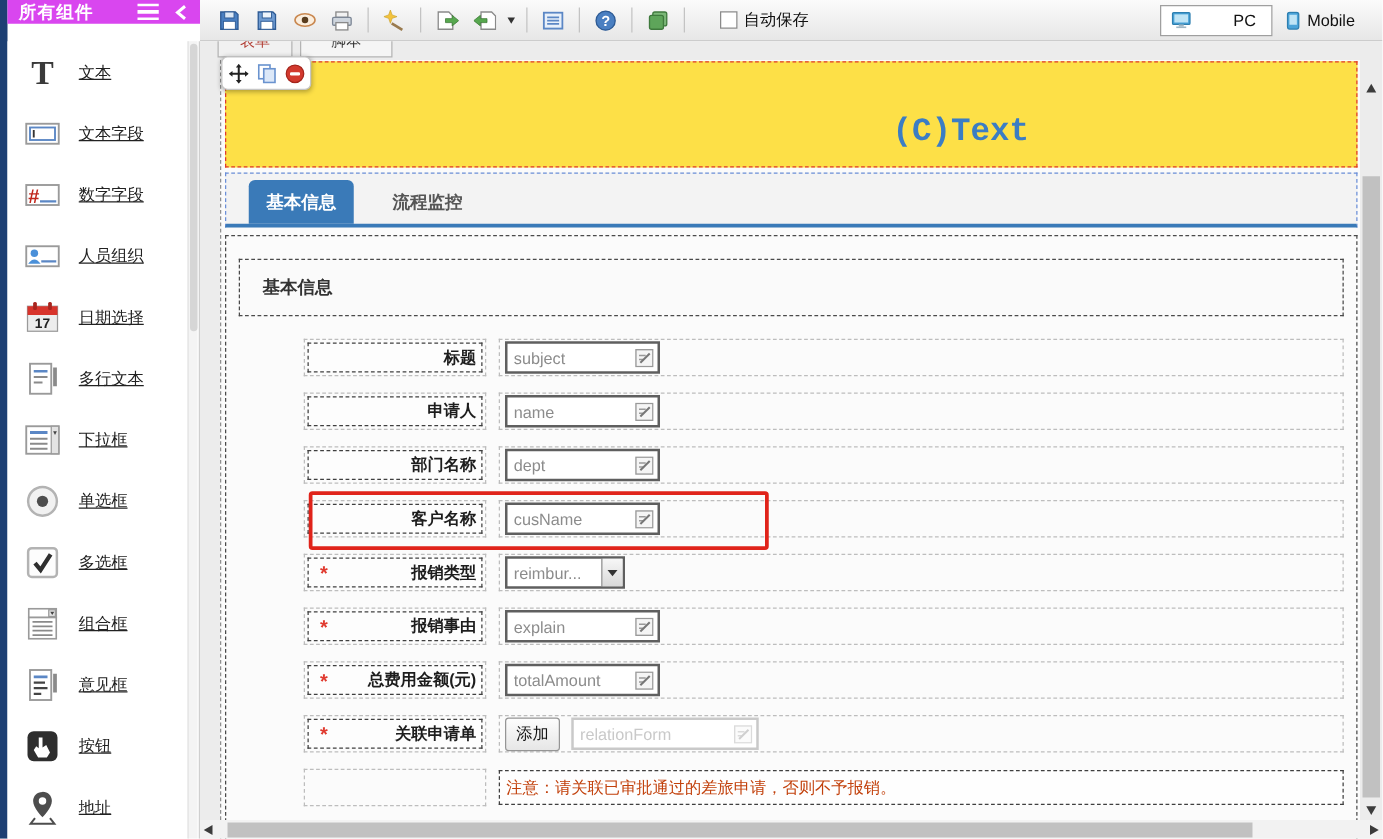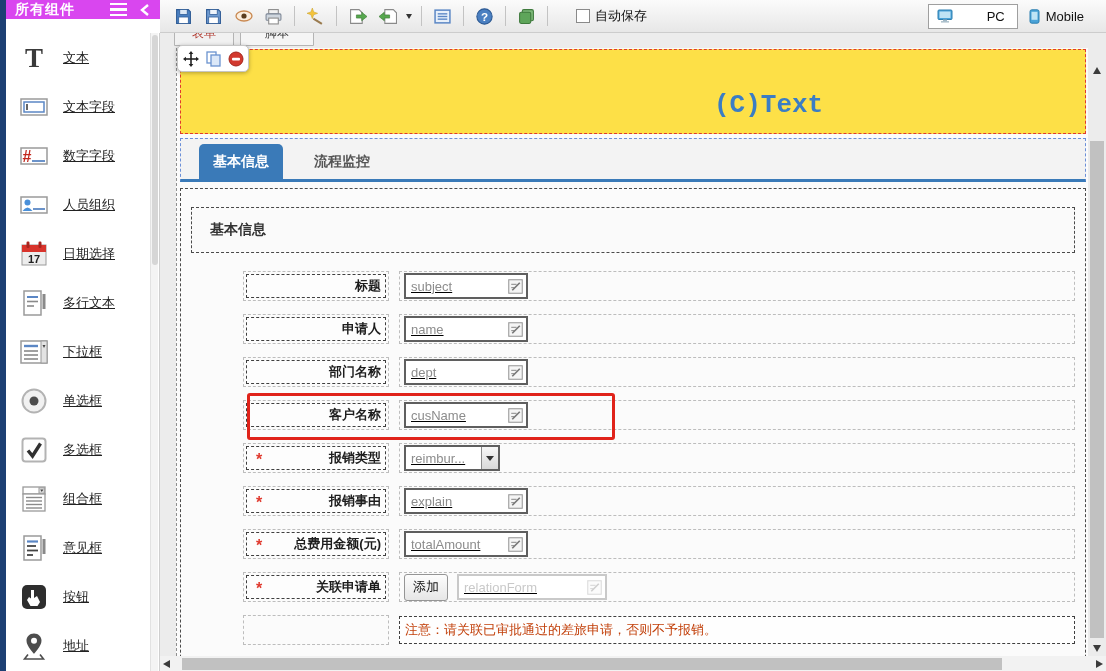--- a/index.html
+++ b/index.html
@@ -73,21 +73,21 @@
     font-size:14px; font-weight:bold; color:#333; background:#fafafa; cursor:pointer; }
 
   .rows { margin-top:18px; padding-left:52px; }
   .frow { display:flex; height:30px; margin-bottom:13px; }
   .lcell { width:146px; border:1px dashed #bdbdbd; padding:2px; flex:0 0 146px; }
   .lbox { height:100%; border:1px dashed #3f3f3f; display:flex; align-items:center; justify-content:flex-end;
     padding:0 4px; font-size:13px; font-weight:bold; color:#1d1d1d; position:relative; background:#fdfdfd; cursor:pointer; }
   .req { position:absolute; left:9px; color:#e03a2f; font-size:16px; line-height:10px; top:8px; }
   .icell { flex:1; border:1px dashed #bdbdbd; margin-left:10px; padding:0 4px; display:flex; align-items:center; }
   .ibox { width:124px; height:26px; border:2px solid #5f5f5f; background:#fff; display:flex; align-items:center;
-    padding-left:5px; cursor:text;text-decoration:underline; }
+    padding-left:5px; cursor:text; }
   .ibox .ph { flex:1; font-size:13px; color:#8c8c8c; white-space:nowrap; overflow:hidden; }
   .edit-ic { margin-right:3px; flex:0 0 auto; display:flex; }
   .ibox.sel { width:96px; padding-right:0; cursor:pointer; }
   .sel-caret { width:17px; height:100%; background:linear-gradient(#f7f7f7,#d9d9d9); border-left:1px solid #8b8b8b;
     display:flex; align-items:center; justify-content:center; flex:0 0 17px; }
   .tri-down { width:0;height:0;border-left:4px solid transparent;border-right:4px solid transparent;border-top:5px solid #333; }
   .add-btn { height:27px; padding:0 8px; margin-right:9px; background:linear-gradient(#fdfdfd,#e6e6e6);
     border:1px solid #959595; border-radius:3px; font-size:13px; color:#111; cursor:pointer;
     font-family:"Liberation Sans","DejaVu Sans",sans-serif; }
   .ibox.disabled { border-color:#c9c9c9; cursor:default; width:150px; }

